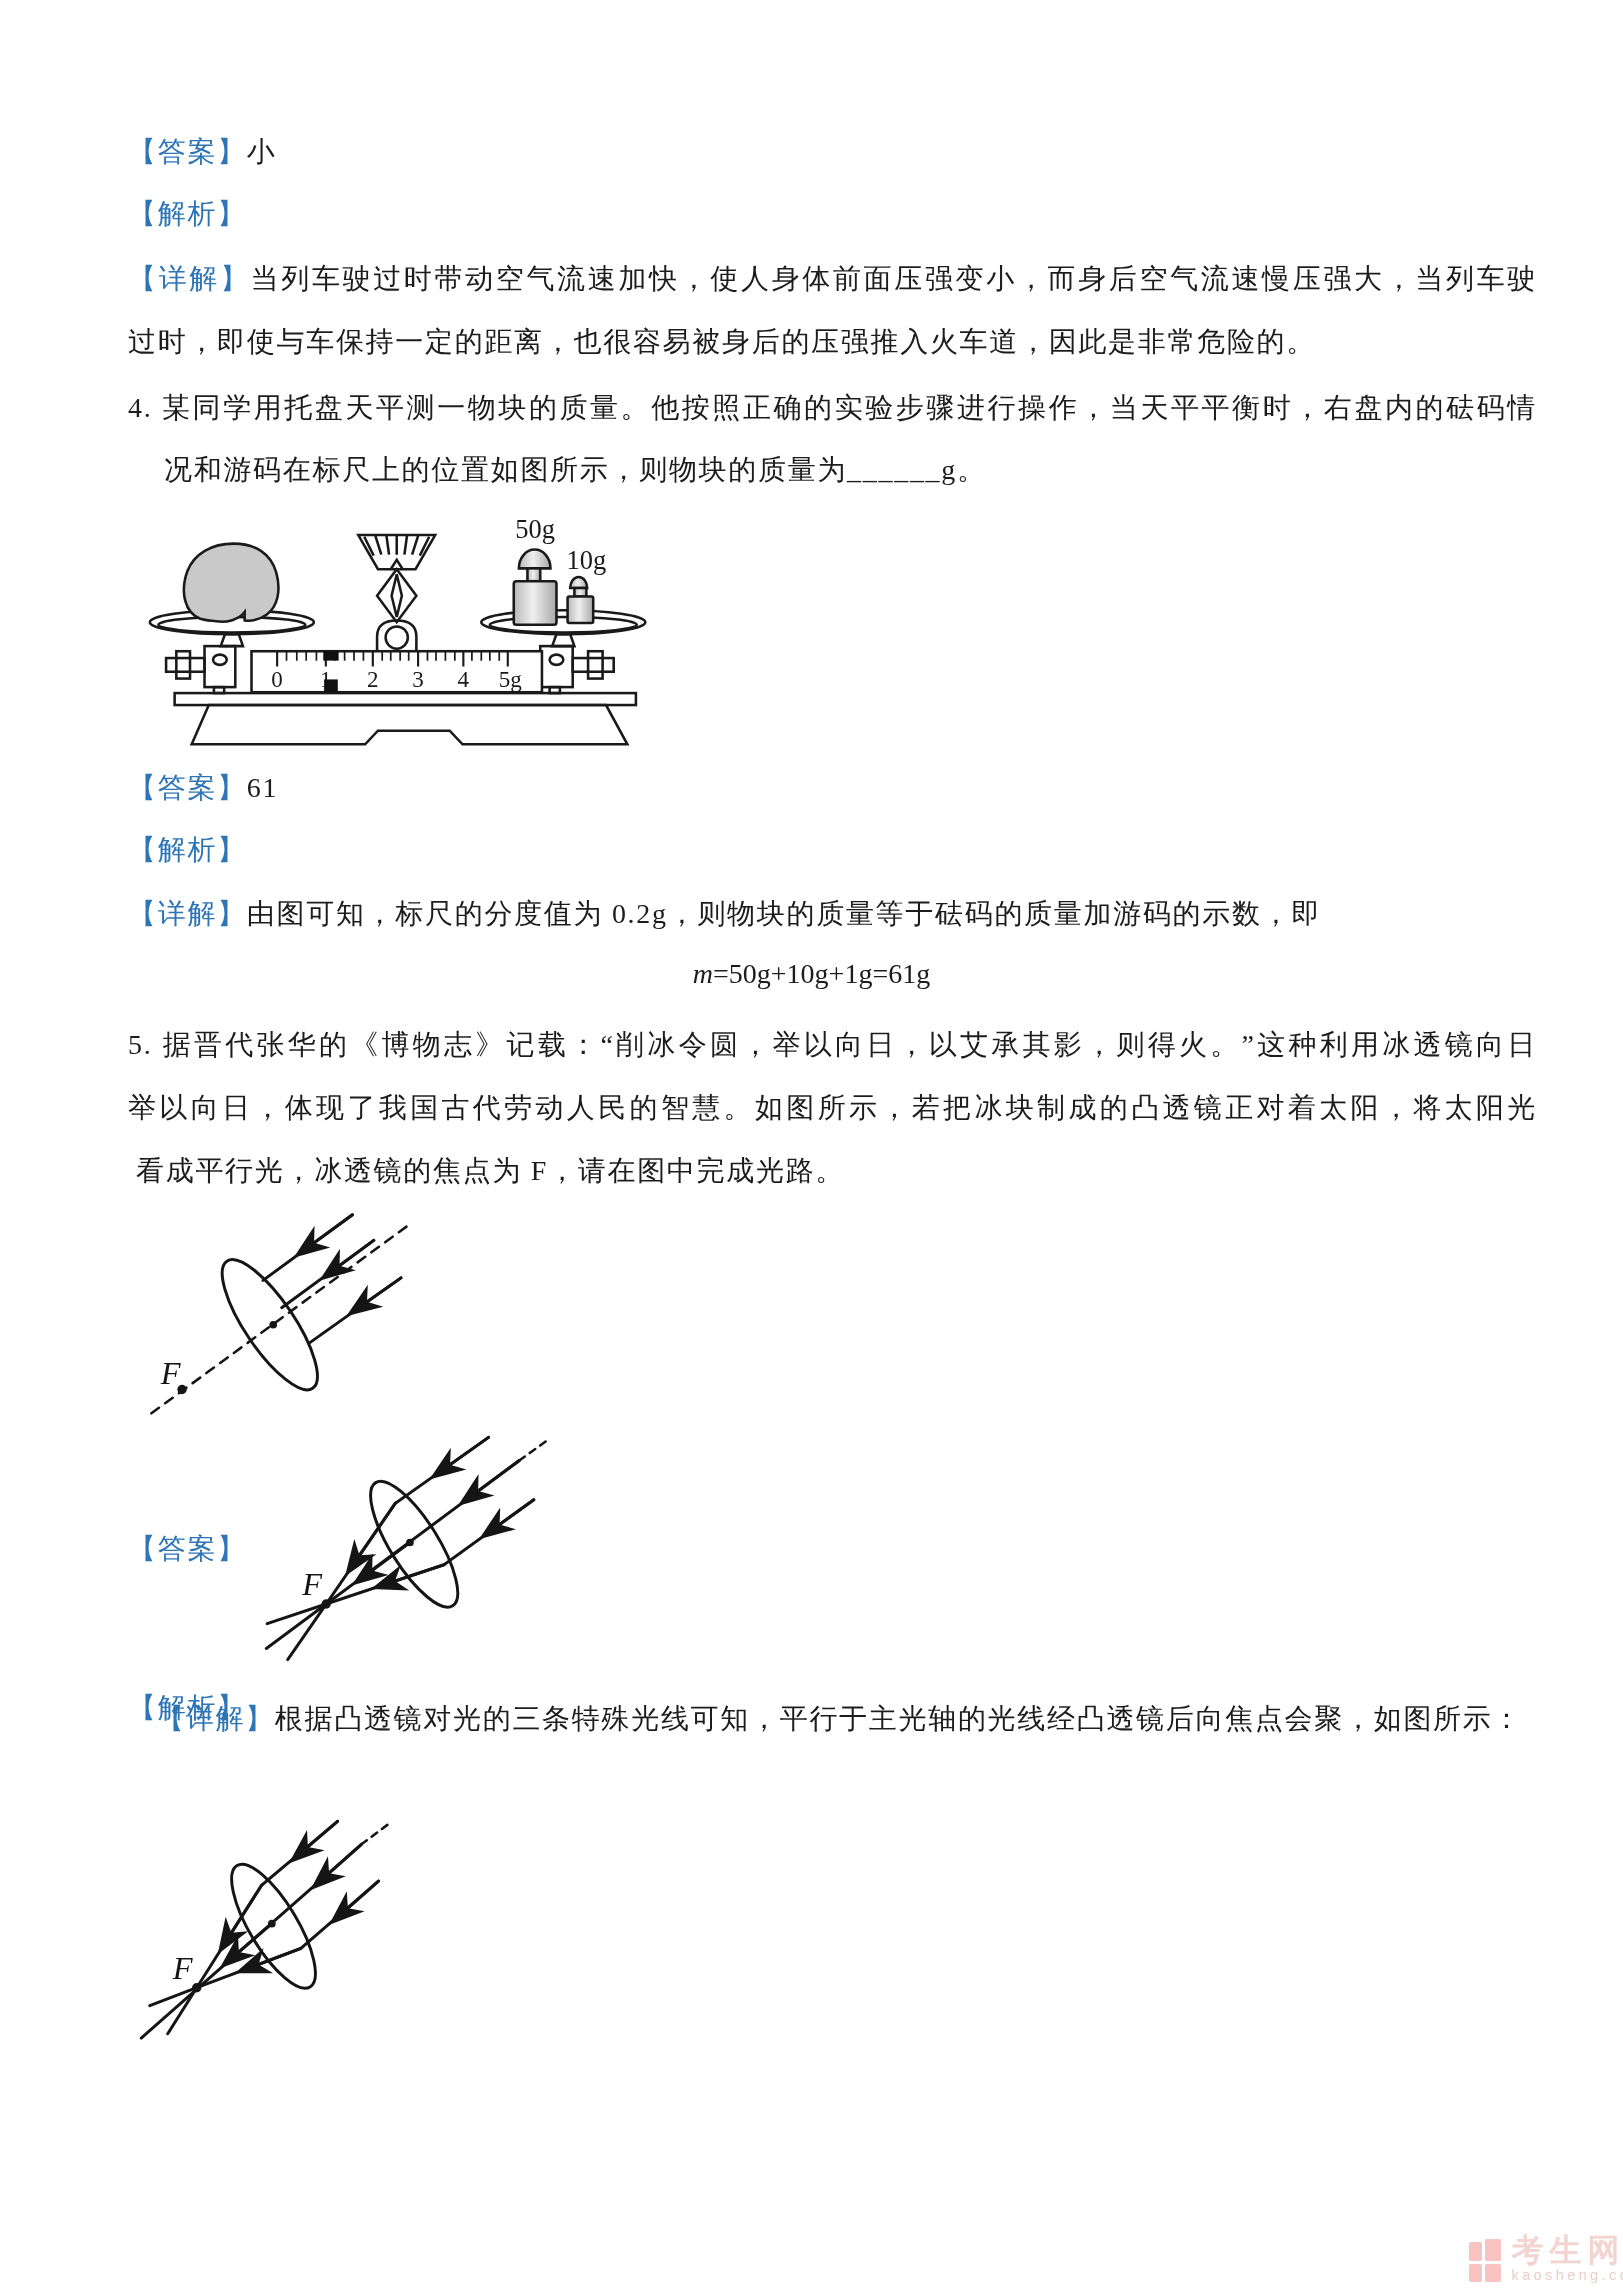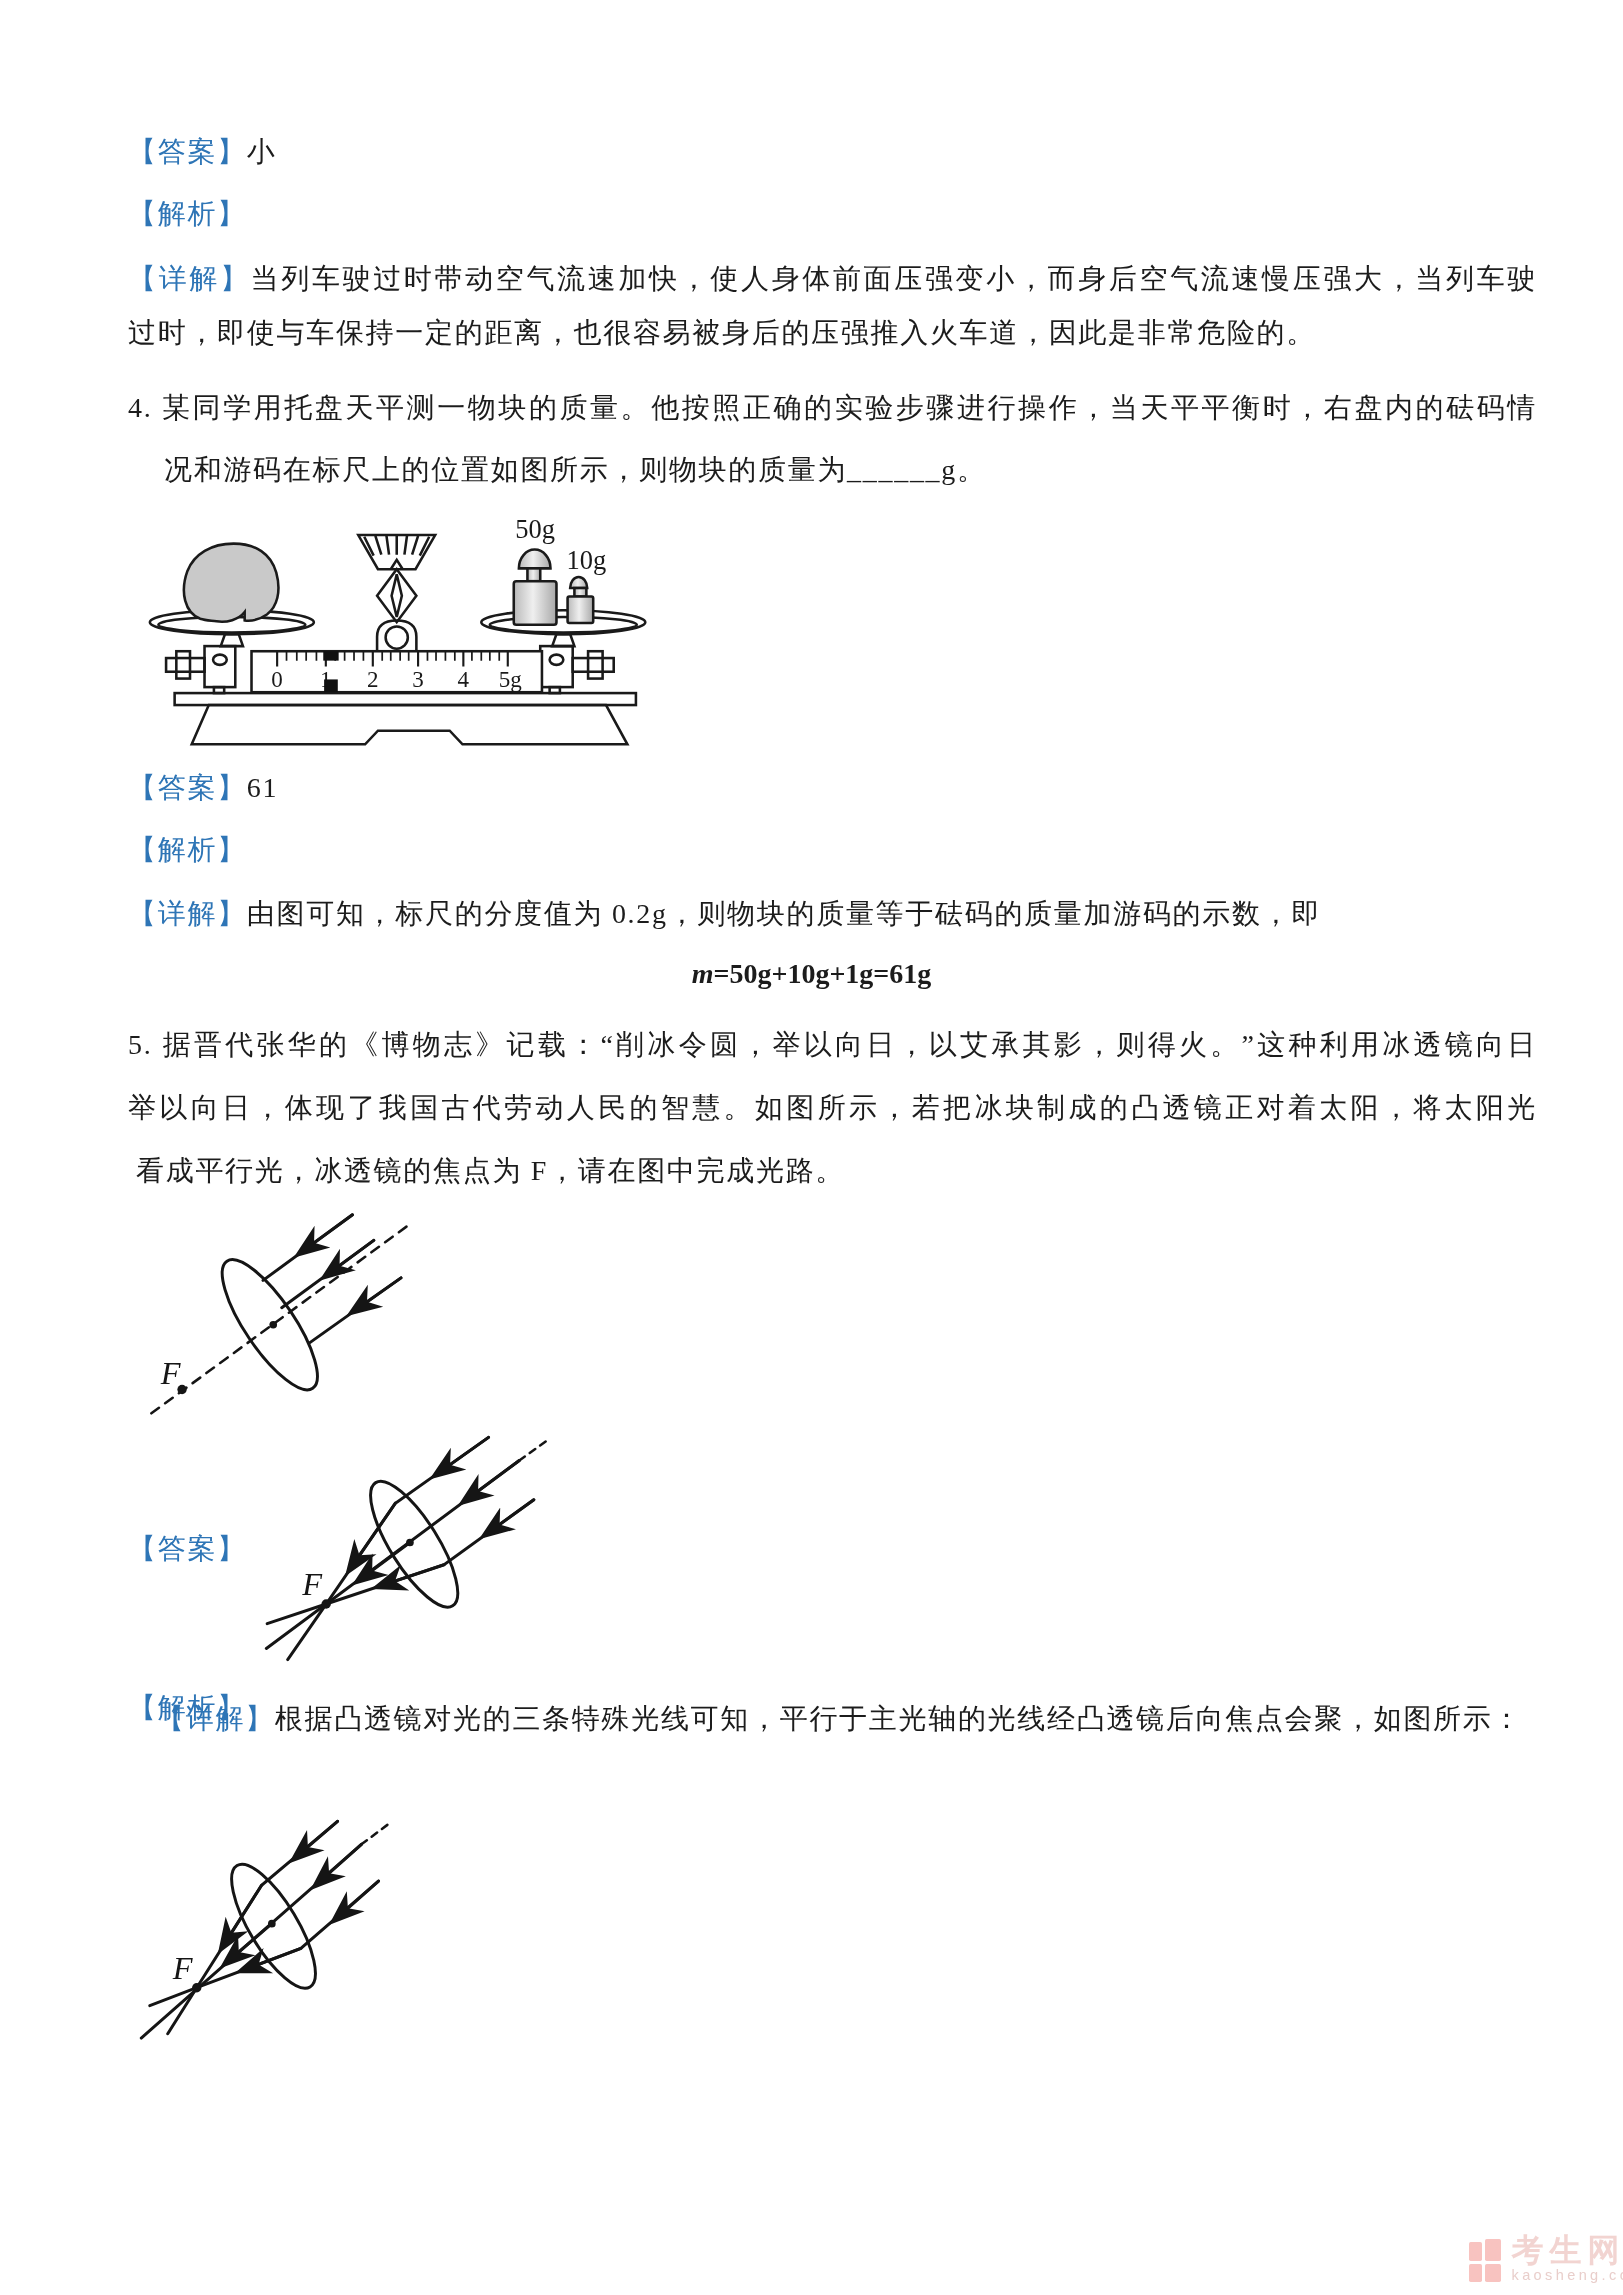--- a/index.html
+++ b/index.html
@@ -6,21 +6,21 @@
   .page{
     position:relative;width:1623px;height:2295px;background:#fff;overflow:hidden;
     font-family:"Liberation Serif","DejaVu Serif",serif;color:#1c1c1c;
   }
   .line{
     position:absolute;left:128px;width:1409px;font-size:28px;line-height:38px;
     letter-spacing:1.7px;white-space:nowrap;
   }
   .j{white-space:normal;text-align:justify;text-align-last:justify;text-justify:inter-character;}
   .lb{color:#2e75b6;text-align:right;}
-  .formula{position:absolute;left:0;width:1623px;text-align:center;font-size:28px;font-weight:bold;}
+  .formula{position:absolute;left:0;width:1623px;text-align:center;font-size:28px;}
   .it{font-style:italic;}
   .fig{position:absolute;text-align:center;}
   svg{display:block;overflow:visible;}
   svg text{font-family:"Liberation Serif","DejaVu Serif",serif;}
   .wm{position:absolute;left:1462px;top:2234px;display:flex;align-items:flex-start;}
   .wm-logo{position:relative;width:41px;height:44px;margin-top:5.1px;}
   .wm-logo span{position:absolute;border-radius:1.7px;background:#f8c3c0;}
   .wm-b1{left:6.8px;top:2.6px;width:13px;height:19px;}
   .wm-b2{left:6.8px;top:25px;width:13px;height:18px;}
   .wm-b3{left:23px;top:0px;width:16px;height:22px;}
@@ -36,21 +36,21 @@
 
   <div class="line" style="top:133px;">
     <span class="lb">【答案】</span><span>小</span>
   </div>
   <div class="line" style="top:195px;">
     <span class="lb">【解析】</span>
   </div>
   <div class="line j" style="top:260px;">
     <span class="lb">【详解】</span><span>当列车驶过时带动空气流速加快，使人身体前面压强变小，而身后空气流速慢压强大，当列车驶</span>
   </div>
-  <div class="line" style="top:314px;">
+  <div class="line" style="top:323px;">
     <span>过时，即使与车保持一定的距离，也很容易被身后的压强推入火车道，因此是非常危险的。</span>
   </div>
 
   <div class="line j" style="top:389px;">
     <span>4. 某同学用托盘天平测一物块的质量。他按照正确的实验步骤进行操作，当天平平衡时，右盘内的砝码情</span>
   </div>
   <div class="line" style="top:451px;margin-left:36px;">
     <span>况和游码在标尺上的位置如图所示，则物块的质量为______g。</span>
   </div>
 

